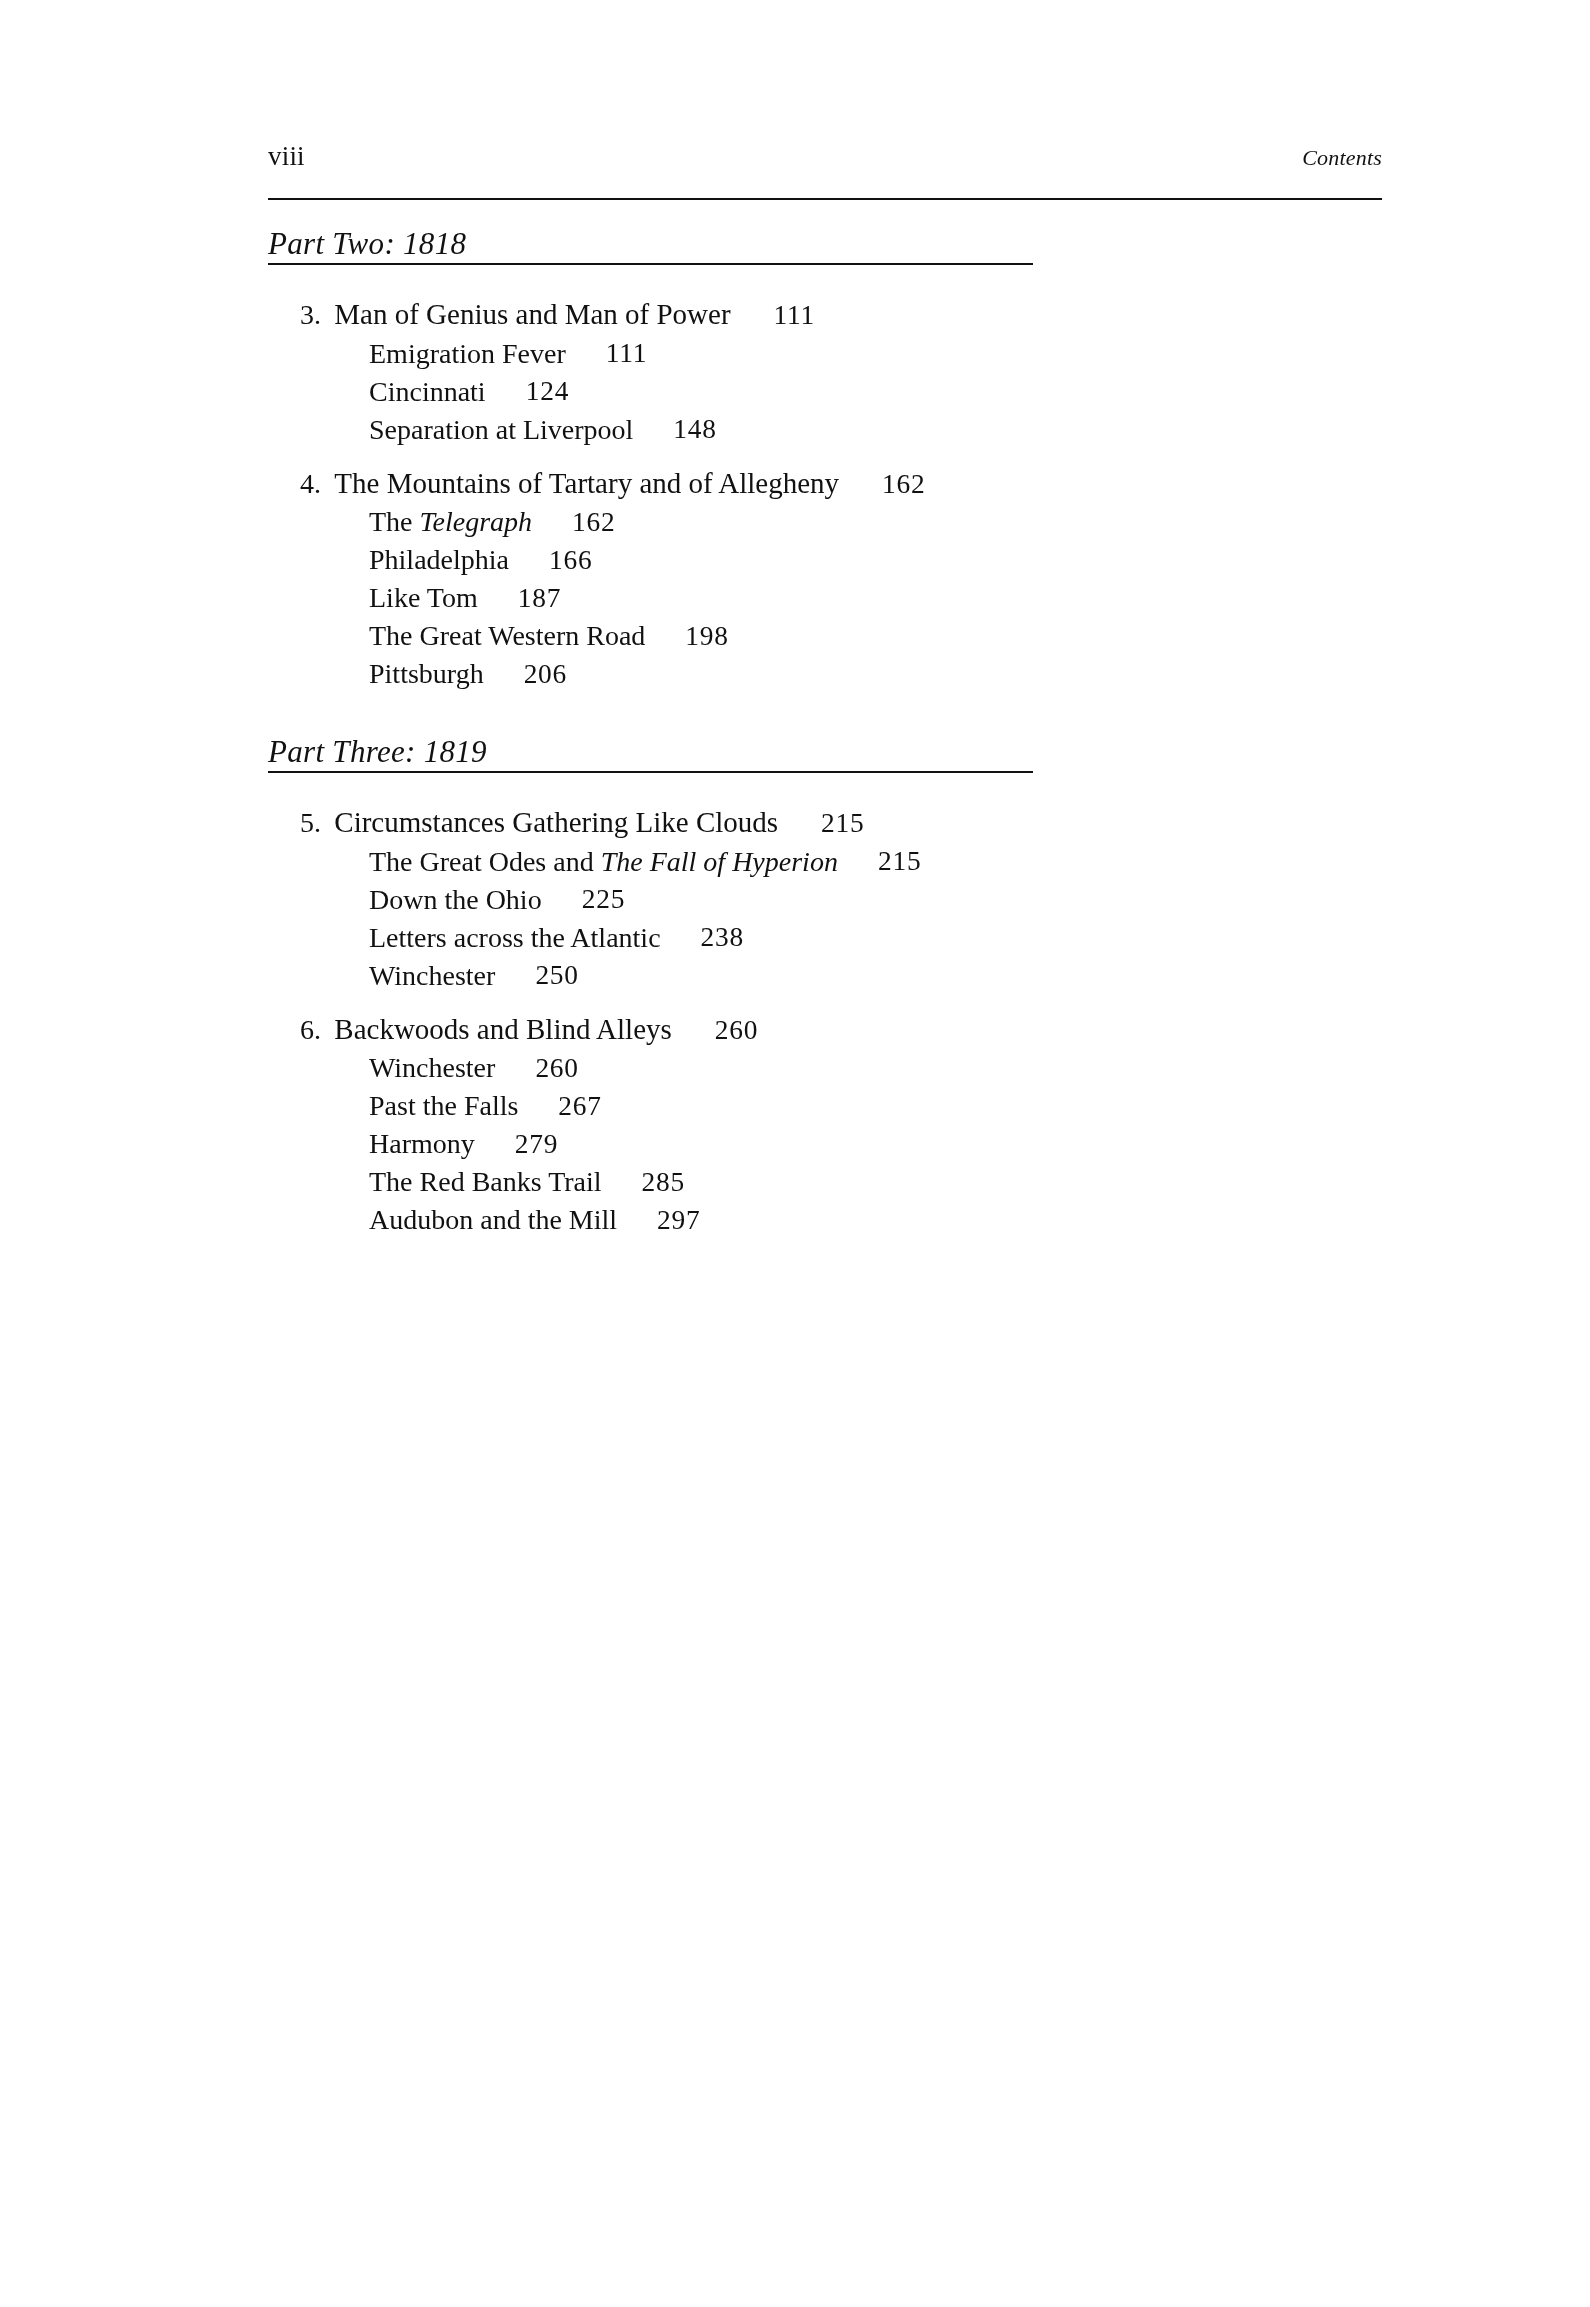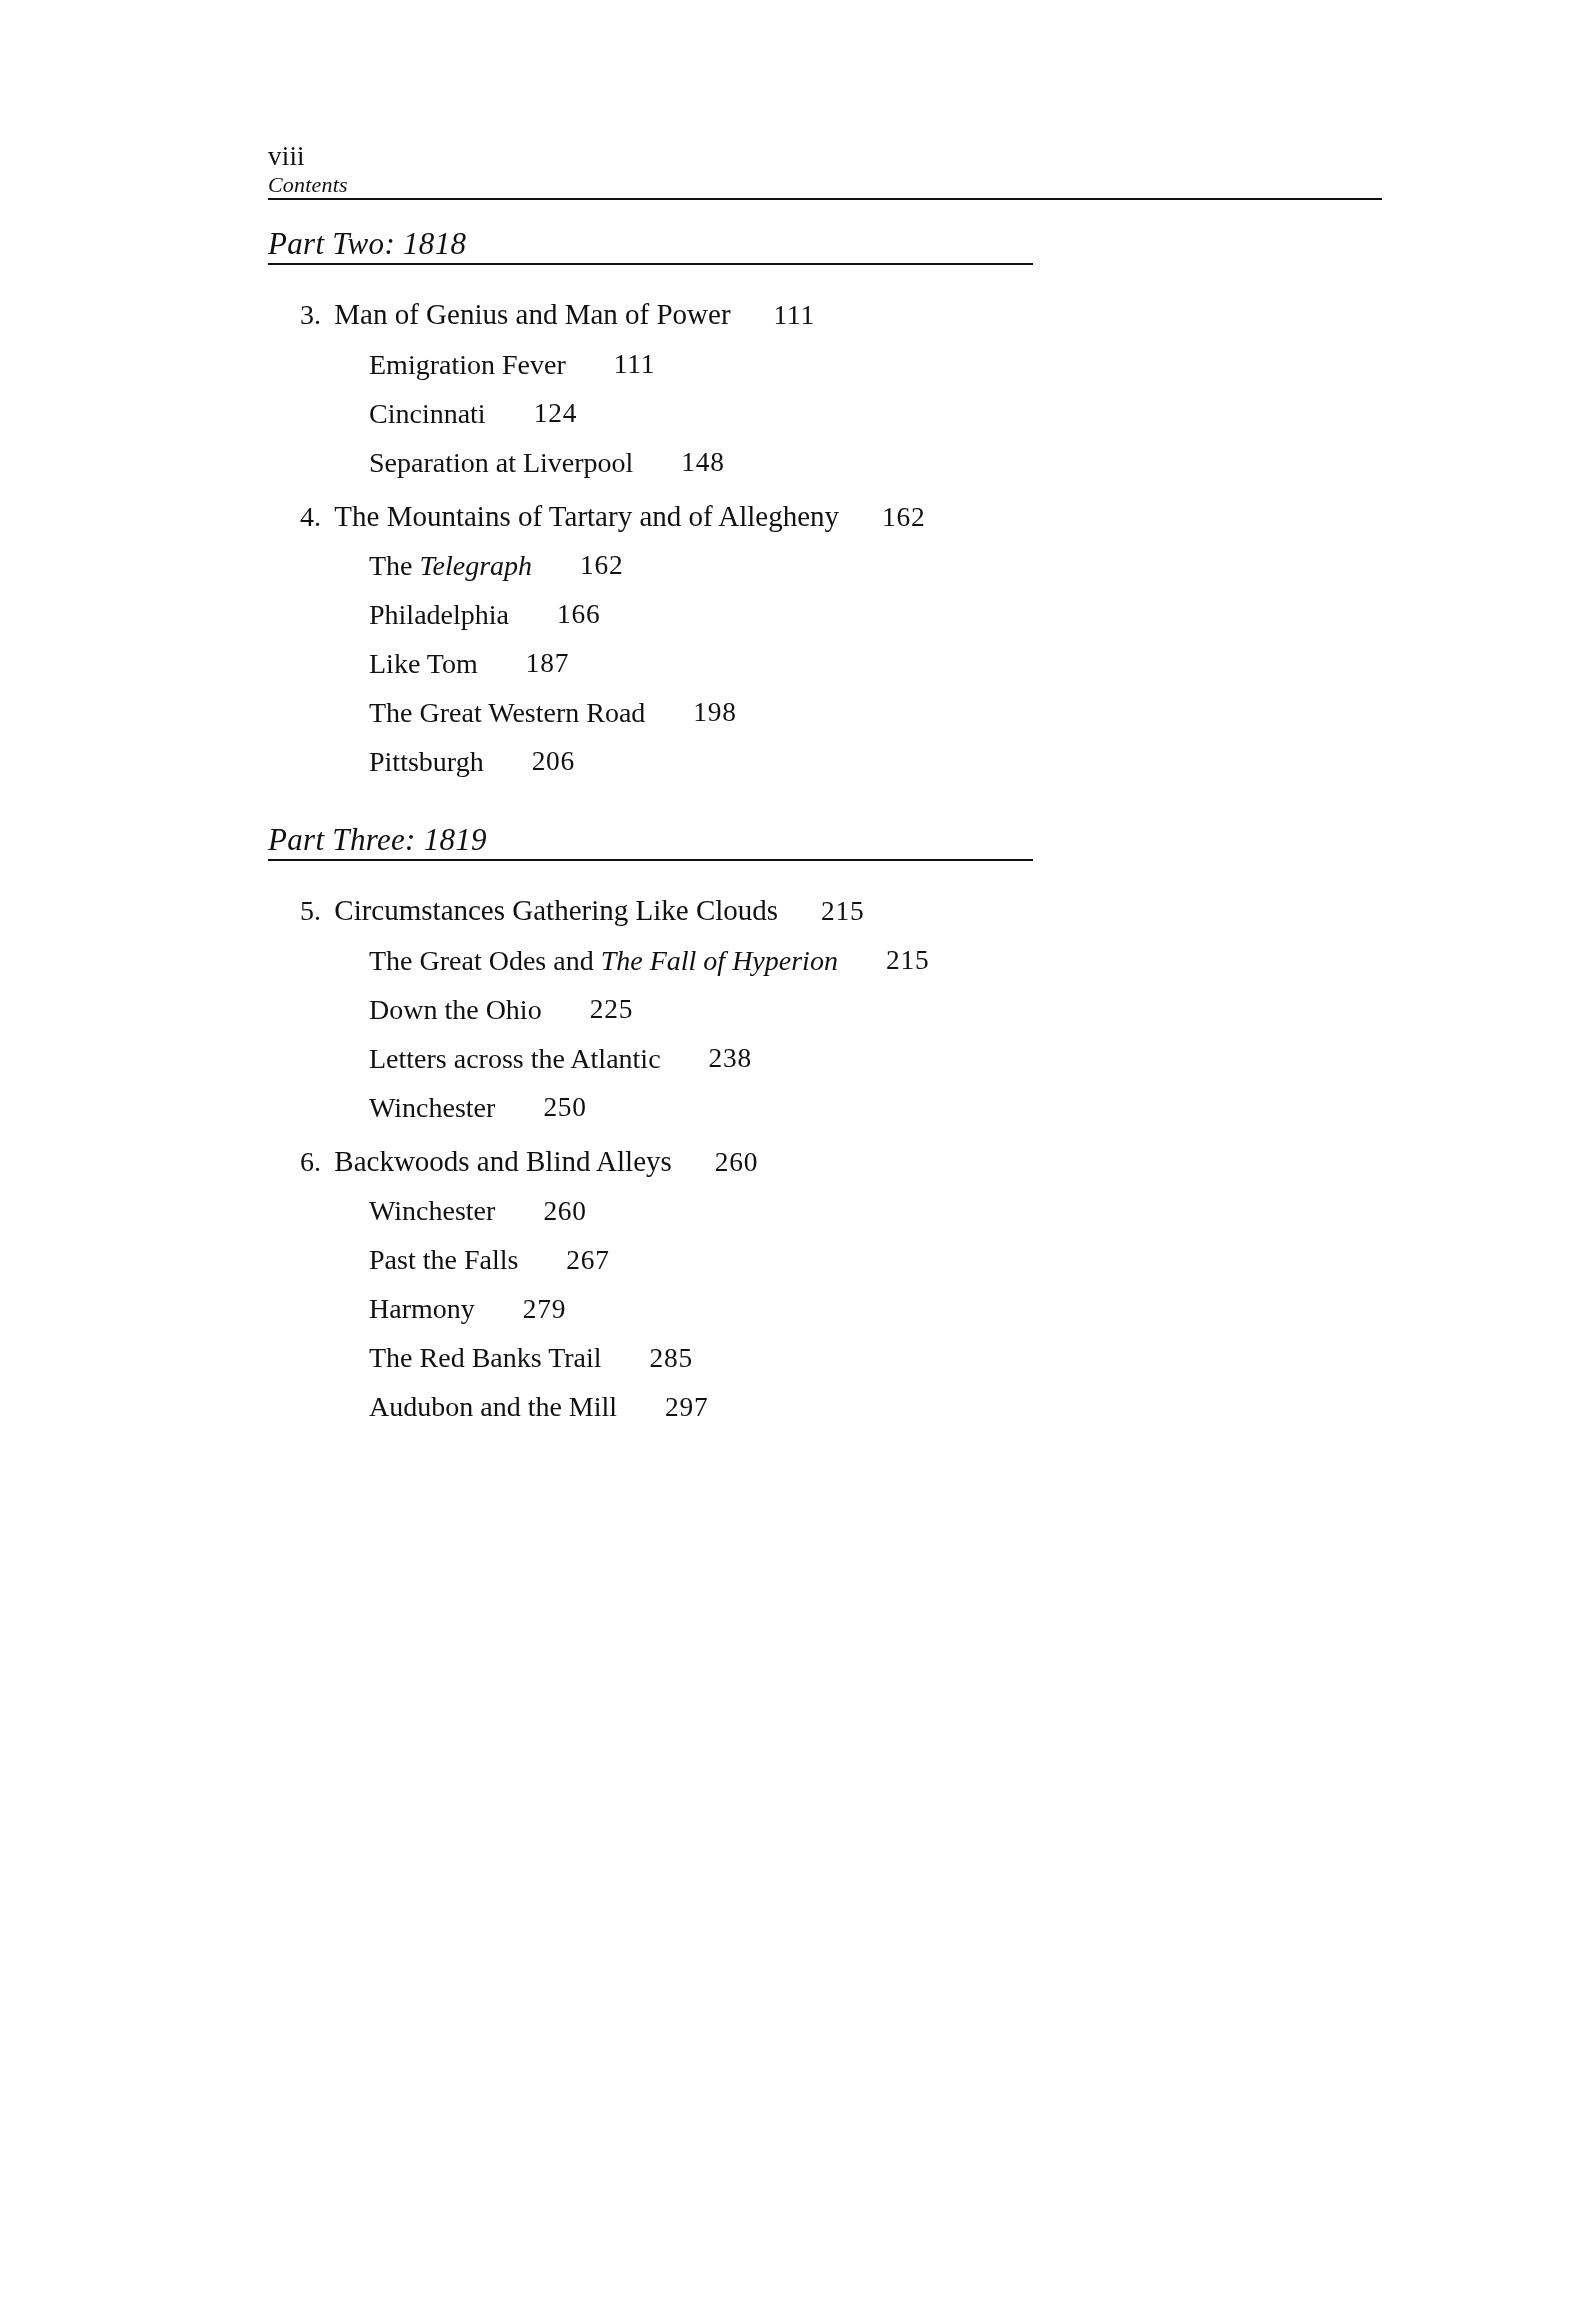--- a/index.html
+++ b/index.html
@@ -27,21 +27,20 @@
   .running-head {
     position: absolute;
     left: 268px;
     top: 141px;
     width: 1114px;
     display: flex;
     justify-content: space-between;
     align-items: baseline;
     font-size: 25px;
     letter-spacing: 0.2px;
-    flex-direction: column;
   }
   .running-head .folio {
     font-size: 27px;
   }
   .running-head .rh-title {
     font-size: 22px;
     font-style: italic;
   }
   .head-rule {
     position: absolute;
@@ -108,26 +107,25 @@
     flex: 0 0 auto;
   }
   .chapter-page {
     padding-left: 43px;
     font-size: 27.4px;
     letter-spacing: 0.8px;
   }
   
   .section {
     display: flex;
-    align-items: center;
+    align-items: flex-end;
     font-size: 28px;
-    margin-top: 14px;
+    margin-top: 3px;
     padding-left: 101px;
     line-height: 1.25;
-    gap: 8px;
   }
   .section-title {
     flex: 0 0 auto;
   }
   .section-title .ital {
     font-style: italic;
   }
   .section-page {
     padding-left: 40px;
     font-size: 27.4px;

